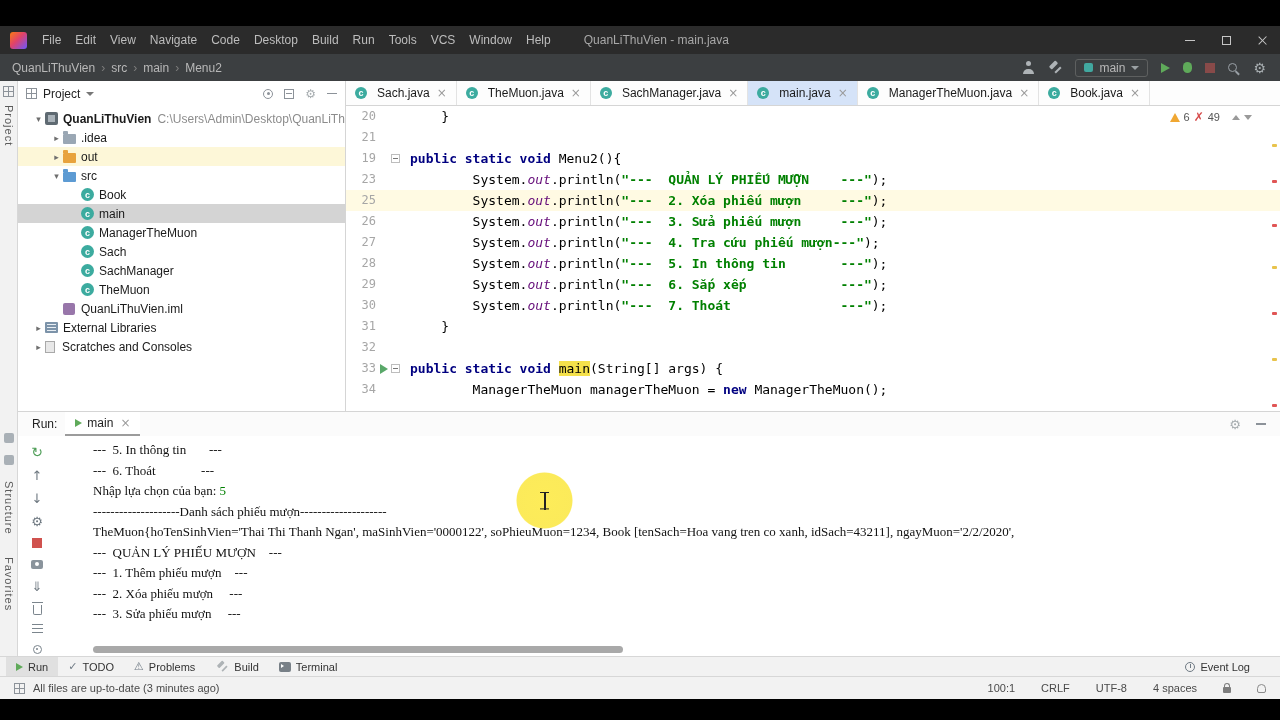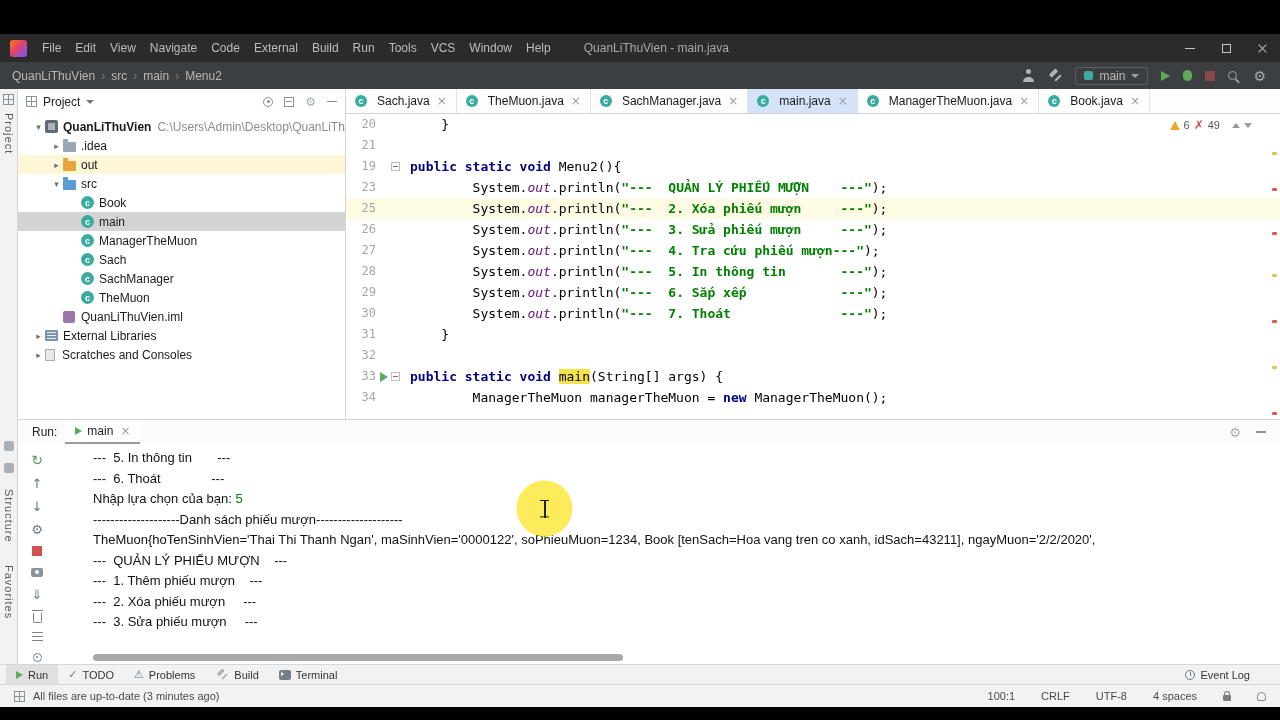--- a/index.html
+++ b/index.html
@@ -1,18 +1,18 @@
 <!DOCTYPE html>
 <html><head>
 <meta charset="utf-8">
 <style>
   * { margin:0; padding:0; box-sizing:border-box; }
   body { background:#000; font-family:"Liberation Sans",sans-serif; }
   .screen { position:relative; width:1280px; height:720px; background:#000; overflow:hidden; }
-  .app { position:absolute; left:0; top:34px; width:1280px; height:673px; background:#f2f2f2; }
+  .app { position:absolute; left:0; top:26px; width:1280px; height:673px; background:#f2f2f2; }
 
   
   .titlebar { position:absolute; left:0; top:0; width:100%; height:28px; background:#2b2b2b;
               display:flex; align-items:center; color:#bdbdbd; font-size:12px; padding-left:6px; }
   .ide-logo { width:17px; height:17px; border-radius:3px; margin:0 8px 0 4px; flex:none;
               background:linear-gradient(135deg,#f97a12 0%,#e0426b 45%,#6b57ff 100%); }
   .menu-item { padding:3px 7px; cursor:default; }
   .win-title { margin-left:26px; color:#a8a8a8; }
   .win-btns { margin-left:auto; display:flex; height:100%; }
   .win-btn { width:36px; display:flex; align-items:center; justify-content:center; }
@@ -127,21 +127,21 @@
   .rt-stop { width:10px; height:10px; background:#d0524e; }
   .rt-cam { width:12px; height:9px; background:#8a949c; border-radius:2px; position:relative; }
   .rt-cam::after { content:""; position:absolute; left:4px; top:2.5px; width:4px; height:4px; border-radius:50%; background:#fff; }
   .rt-trash { width:9px; height:10px; border:1px solid #7b858d; border-top:none; border-radius:0 0 2px 2px; position:relative; margin-top:3px; }
   .rt-trash::before { content:""; position:absolute; top:-3px; left:-2px; right:-2px; height:1.5px; background:#7b858d; }
   .rt-menu { width:11px; height:9px; border-top:1.5px solid #7b858d; border-bottom:1.5px solid #7b858d; position:relative; }
   .rt-menu::after { content:""; position:absolute; left:0; right:0; top:2.6px; height:1.5px; background:#7b858d; }
   .rt-pin { width:9px; height:9px; border:1.5px solid #7b858d; border-radius:50%; position:relative; }
   .rt-pin::after { content:""; position:absolute; left:2px; top:2px; width:2px; height:2px; background:#7b858d; border-radius:50%; }
   .console { position:absolute; left:38px; top:24px; right:0; bottom:12px; overflow:hidden; padding:4px 0 0 37px;
-             font-family:Liberation Sans, sans-serif; font-size:13px; color:#121212; }
+             font-family:Liberation Serif, serif; font-size:13px; color:#121212; }
   .cline { height:20.5px; line-height:20.5px; white-space:pre; }
   .ck-in { color:#008000; }
   .hscroll-track { position:absolute; left:38px; right:0; bottom:2px; height:8px; }
   .hscroll-thumb { position:absolute; left:37px; top:0; height:7px; width:530px; background:#a9a9a9; border-radius:4px; }
 
   
   .click-ring { position:absolute; left:516px; top:446px; width:57px; height:57px; border-radius:50%; z-index:60;
                 background:radial-gradient(circle, rgba(253,235,80,.95) 0%, rgba(251,232,72,.9) 68%, rgba(253,235,80,0) 71%);
                 display:flex; align-items:center; justify-content:center; }
   .ibeam { position:relative; width:9px; height:18px; }
@@ -178,21 +178,21 @@
   <div class="app">
 
     <div class="titlebar">
       <span class="ide-logo"></span>
       <nav class="menus" style="display:flex;">
           <span class="menu-item">File</span>
           <span class="menu-item">Edit</span>
           <span class="menu-item">View</span>
           <span class="menu-item">Navigate</span>
           <span class="menu-item">Code</span>
-          <span class="menu-item">External</span>
+          <span class="menu-item">Desktop</span>
           <span class="menu-item">Build</span>
           <span class="menu-item">Run</span>
           <span class="menu-item">Tools</span>
           <span class="menu-item">VCS</span>
           <span class="menu-item">Window</span>
           <span class="menu-item">Help</span>
         </nav>
       <span class="win-title">QuanLiThuVien - main.java</span>
       <div class="win-btns">
         <span class="win-btn">

